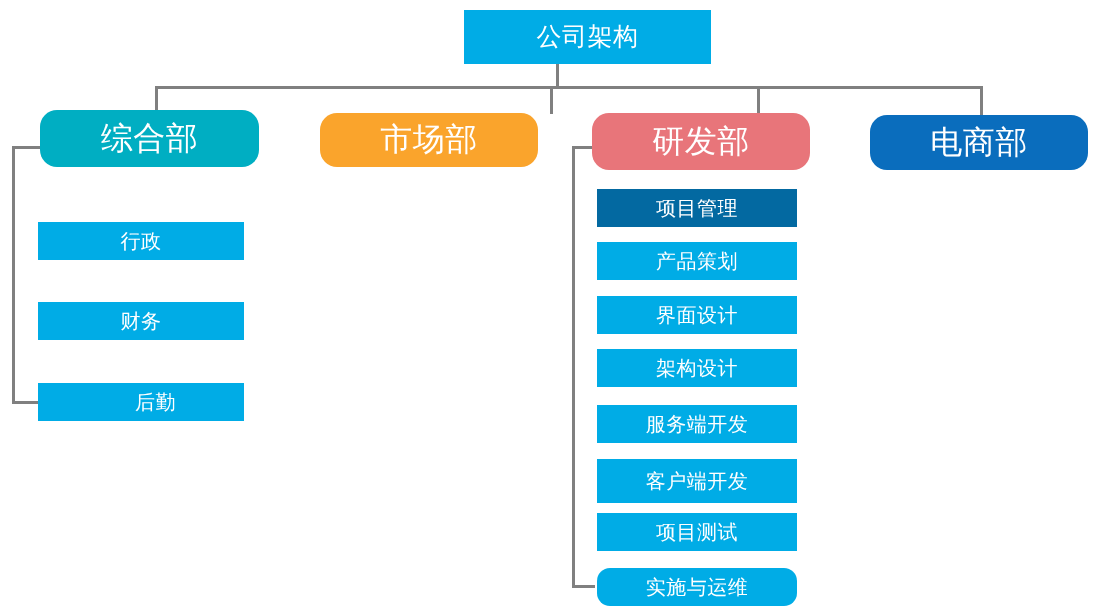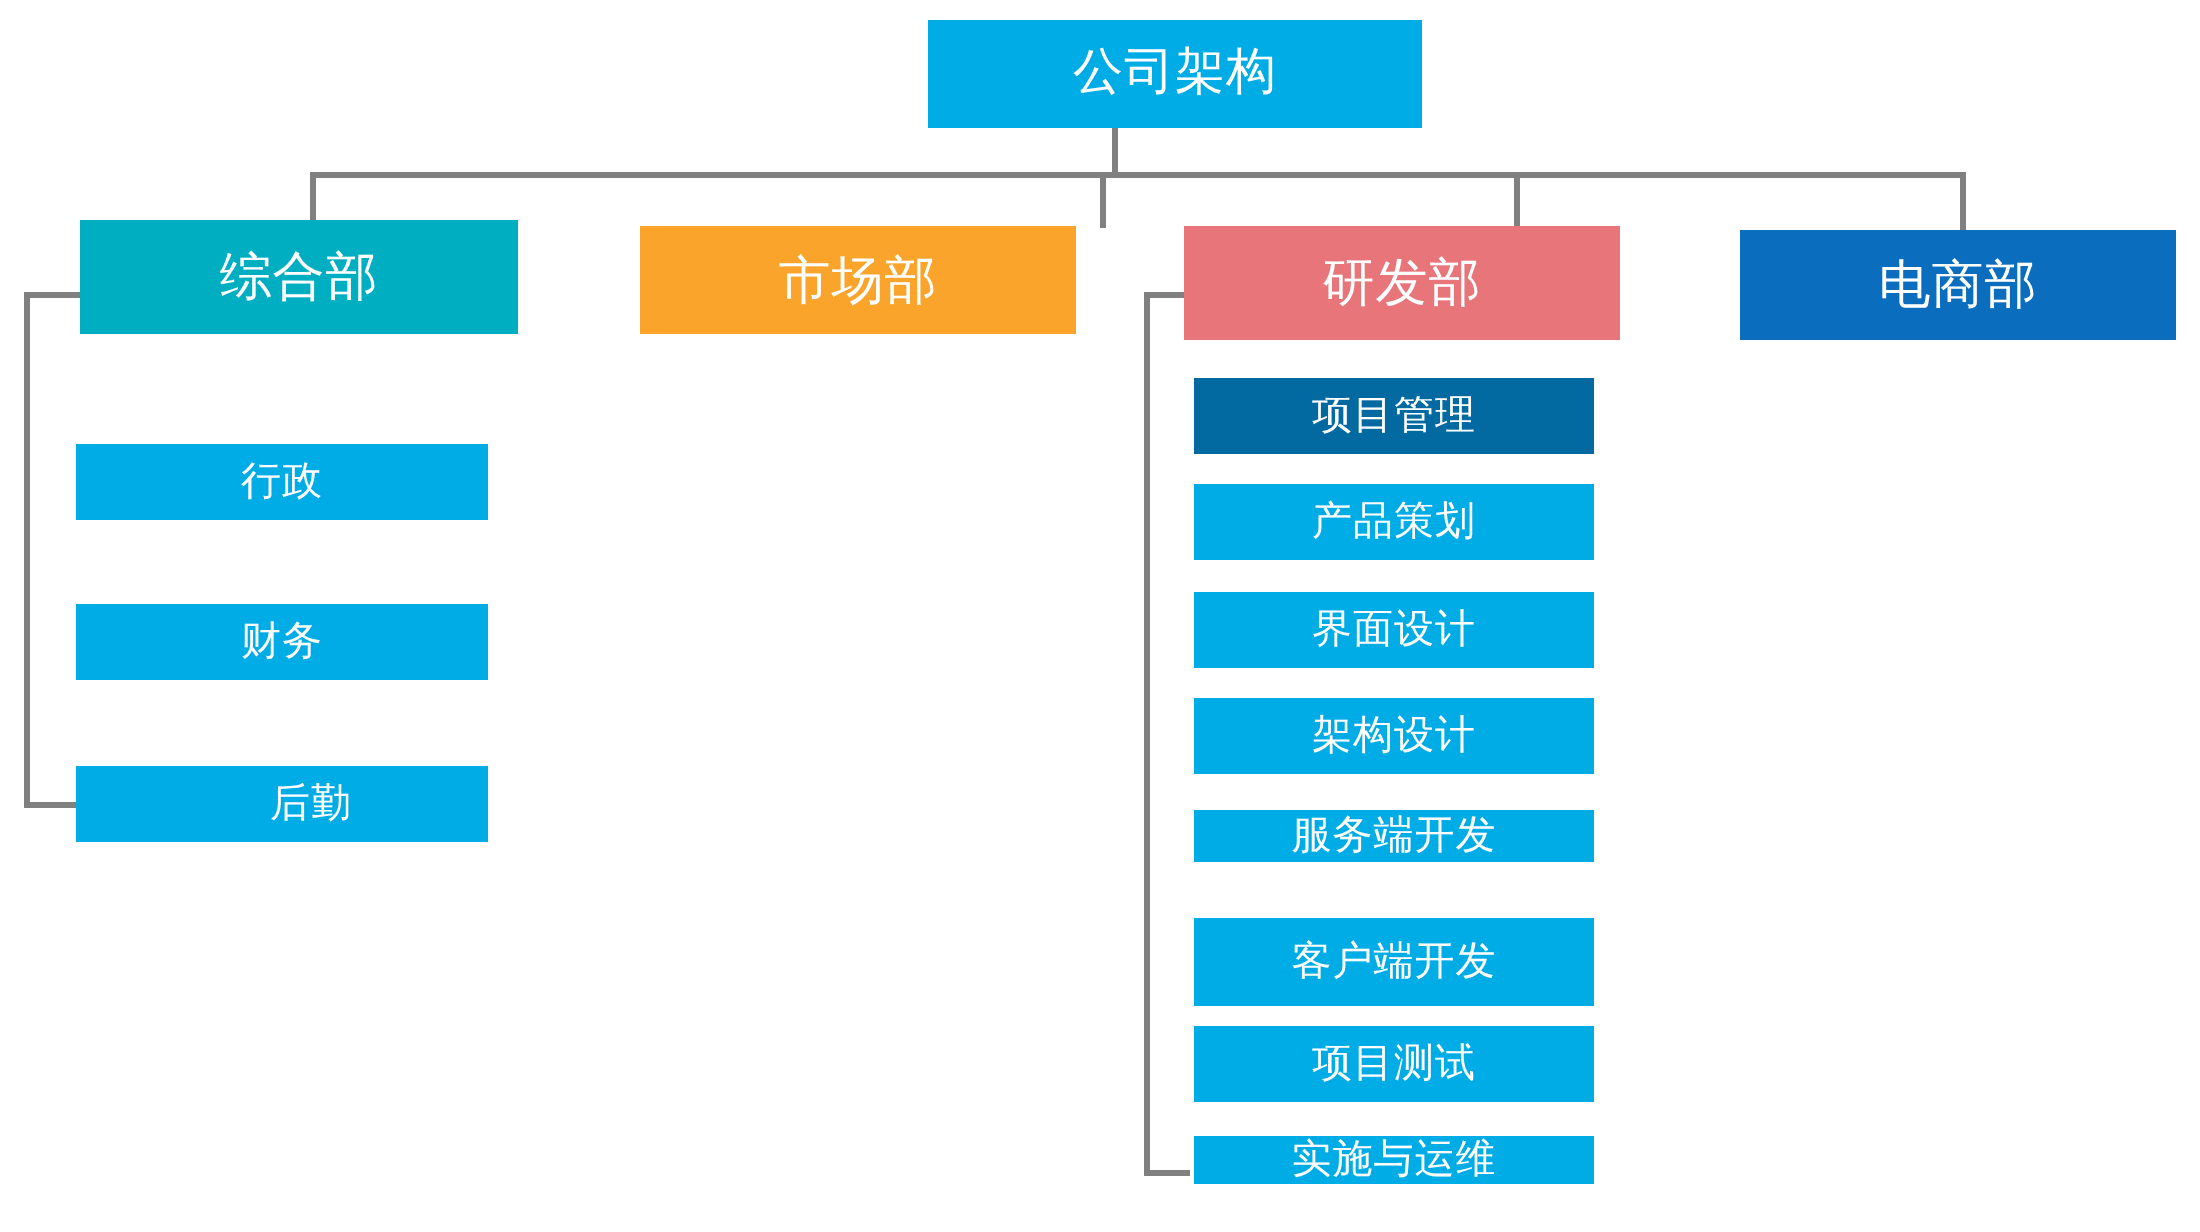--- a/index.html
+++ b/index.html
@@ -28,21 +28,22 @@
     text-align: center;
     line-height: 1.1;
     white-space: nowrap;
     letter-spacing: 0.5px;
     user-select: none;
   }
   .node-root {
     font-size: 25px;
   }
   .node-dept {
-    font-size: 26px;
+    font-size: 32px;
+    border-radius: 17px;
   }
   .node-sub {
     font-size: 20px;
   }
   .connector {
     position: absolute;
     background: #808080;
   }
   .connector-v {
     width: 3px;
@@ -77,20 +78,20 @@
       <div class="node node-dept" style="left: 40px; top: 110px; width: 219px; height: 57px; background: rgb(0, 174, 194);">综合部</div>
       <div class="node node-sub" style="left: 38px; top: 222px; width: 206px; height: 38px; background: rgb(0, 172, 230);">行政</div>
       <div class="node node-sub" style="left: 38px; top: 302px; width: 206px; height: 38px; background: rgb(0, 172, 230);">财务</div>
       <div class="node node-sub" style="left: 38px; top: 383px; width: 206px; height: 38px; background: rgb(0, 172, 230); padding-left: 29px;">后勤</div>
       <div class="node node-dept" style="left: 320px; top: 113px; width: 218px; height: 54px; background: rgb(250, 164, 44);">市场部</div>
       <div class="node node-dept" style="left: 592px; top: 113px; width: 218px; height: 57px; background: rgb(232, 117, 122);">研发部</div>
       <div class="node node-sub" style="left: 597px; top: 189px; width: 200px; height: 38px; background: #0369a1;">项目管理</div>
       <div class="node node-sub" style="left: 597px; top: 242px; width: 200px; height: 38px; background: rgb(0, 172, 230);">产品策划</div>
       <div class="node node-sub" style="left: 597px; top: 296px; width: 200px; height: 38px; background: rgb(0, 172, 230);">界面设计</div>
       <div class="node node-sub" style="left: 597px; top: 349px; width: 200px; height: 38px; background: rgb(0, 172, 230);">架构设计</div>
-      <div class="node node-sub" style="left: 597px; top: 405px; width: 200px; height: 26px; background: rgb(0, 172, 230);">服务端开发</div>
+      <div class="node node-sub" style="left: 597px; top: 405px; width: 200px; height: 38px; background: rgb(0, 172, 230);">服务端开发</div>
       <div class="node node-sub" style="left: 597px; top: 459px; width: 200px; height: 44px; background: rgb(0, 172, 230);">客户端开发</div>
       <div class="node node-sub" style="left: 597px; top: 513px; width: 200px; height: 38px; background: rgb(0, 172, 230);">项目测试</div>
-      <div class="node node-sub" style="left: 597px; top: 568px; width: 200px; height: 24px; background: rgb(0, 172, 230);">实施与运维</div>
+      <div class="node node-sub" style="left: 597px; top: 568px; width: 200px; height: 38px; background: rgb(0, 172, 230); border-radius: 13px;">实施与运维</div>
       <div class="node node-dept" style="left: 870px; top: 115px; width: 218px; height: 55px; background: rgb(10, 109, 189);">电商部</div>
     </div>
 
 </div>
 
 </body></html>

